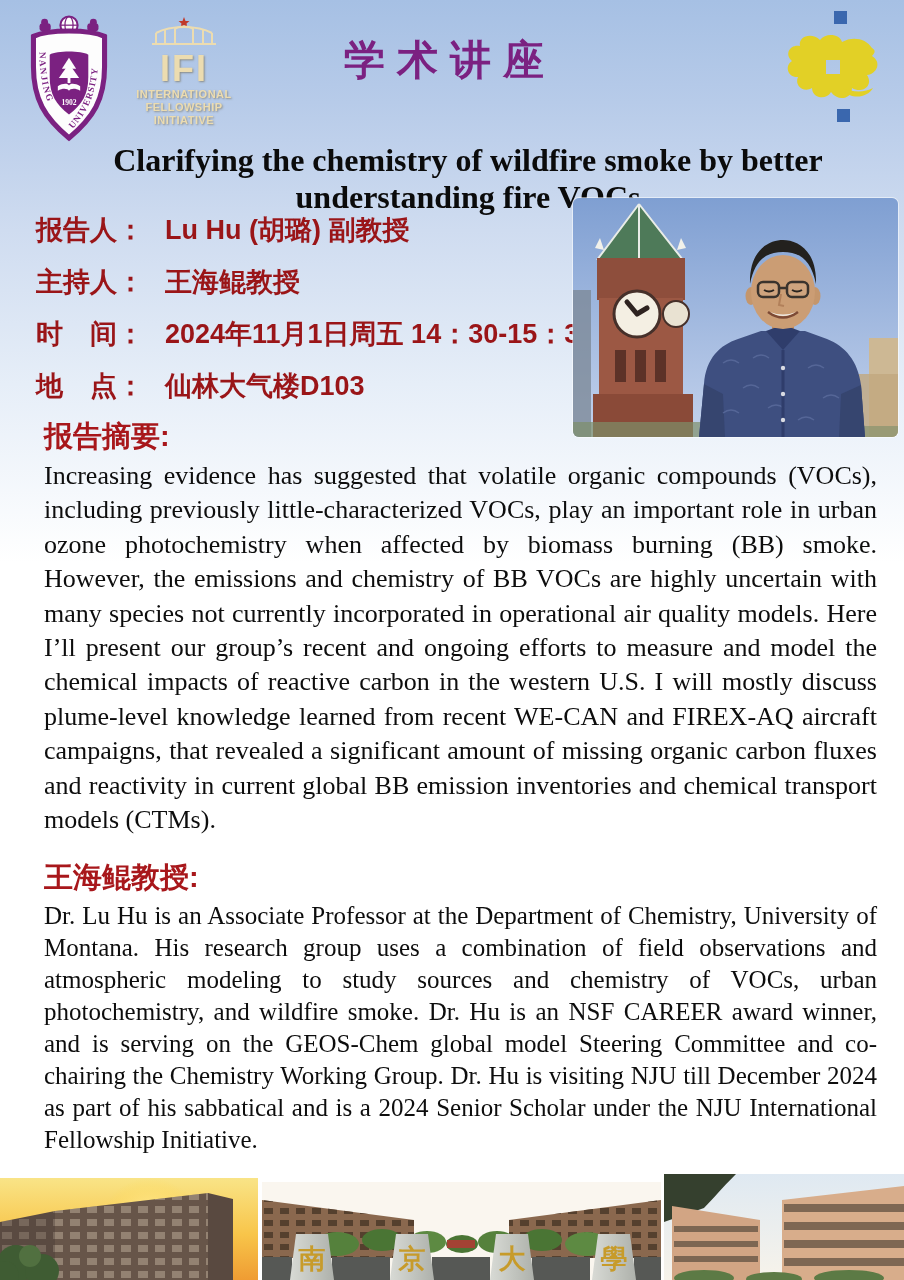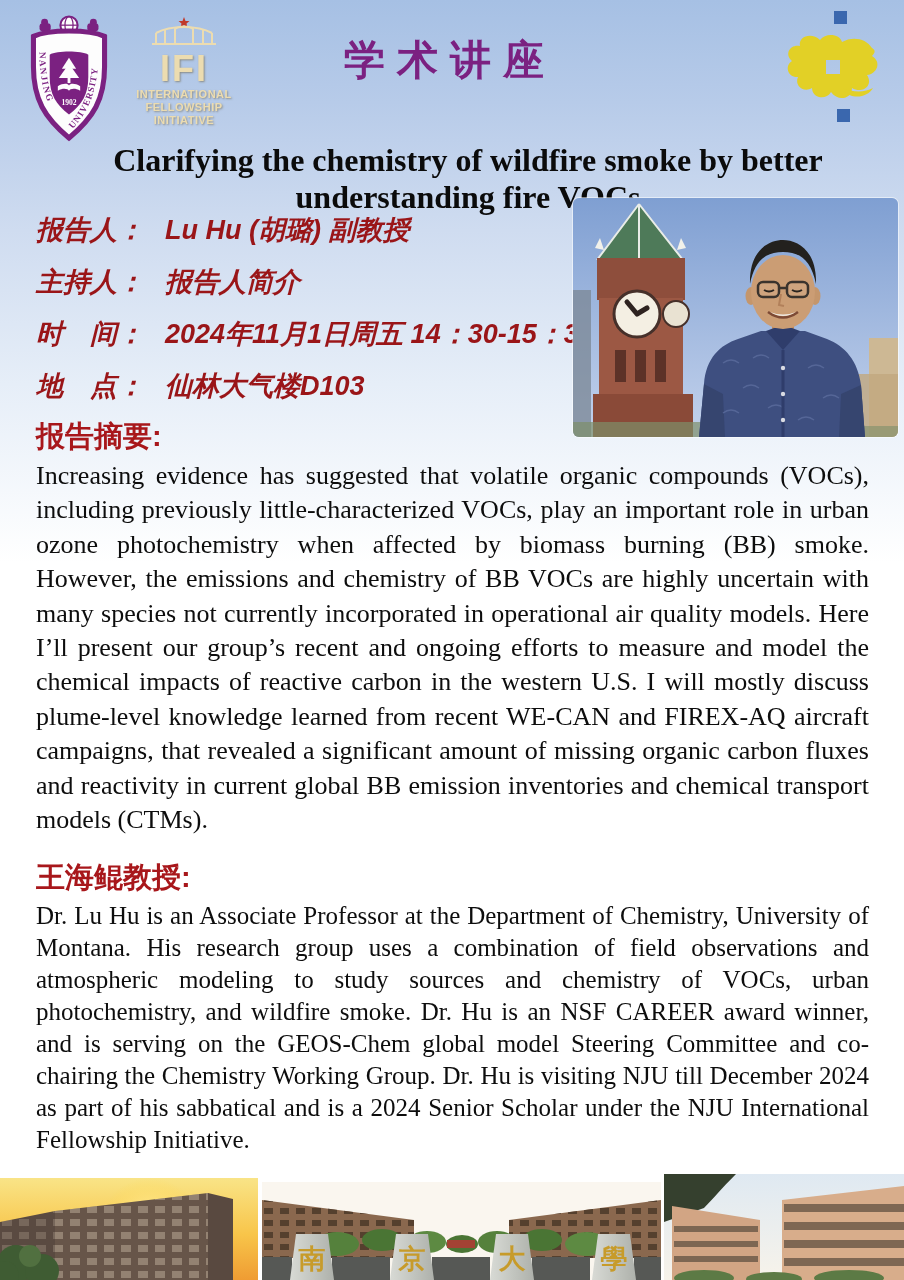--- a/index.html
+++ b/index.html
@@ -20,27 +20,27 @@
   .helsinki{position:absolute;left:776px;top:6px;width:112px;height:130px;}
   .sq{position:absolute;width:13px;height:13px;background:#3a67ae;}
   .sq.top{left:58px;top:5px;}
   .sq.bottom{left:61px;top:103px;}
   .flame{position:absolute;left:6px;top:22px;}
   .title-en{position:absolute;left:0;top:126px;width:100%;margin:16px;text-align:center;
     font-family:"Liberation Serif",serif;font-weight:bold;font-size:32px;line-height:37px;color:#0b0b0b;}
   
   .details{position:absolute;left:36px;top:212px;width:540px;color:#9a1518;}
   .detail-row{display:flex;align-items:baseline;height:27px;margin-bottom:25px;
-    font-size:27px;font-weight:bold;white-space:nowrap;font-style:italic;}
+    font-size:27px;font-weight:bold;white-space:nowrap;}
   .detail-value{margin-left:21px;}
   
   .speaker-photo{position:absolute;left:573px;top:198px;width:325px;height:239px;
     border-radius:6px;overflow:hidden;box-shadow:0 0 0 1px rgba(255,255,255,.5);}
   
-  .section{position:absolute;left:36px;width:833px;}
+  .section{position:absolute;left:44px;width:833px;}
   .section-abstract{top:419px;}
   .section-bio{top:860px;}
   .section h2{margin:0 0 6px 0;font-size:29px;line-height:34px;font-weight:bold;color:#a8171b;
     font-family:"Liberation Sans",sans-serif;}
   .section p{margin:0;font-family:"Liberation Serif",serif;color:#0d0d0d;text-align:justify;}
   .section-abstract p{font-size:26px;line-height:34.4px;}
   .section-bio p{font-size:25px;line-height:32px;}
   
   .footer-photo{position:absolute;overflow:hidden;}
   .photo-left{left:0;top:1178px;width:258px;height:102px;}
@@ -128,21 +128,21 @@
 
   <h1 class="title-en"><span>Clarifying the chemistry of wildfire smoke by better</span><br><span>understanding fire VOCs</span></h1>
 
   <div class="details">
     <div class="detail-row">
       <span>报告人：</span>
       <span class="detail-value">Lu Hu (胡璐) 副教授</span>
     </div>
     <div class="detail-row">
       <span>主持人：</span>
-      <span class="detail-value">报告人简介</span>
+      <span class="detail-value">王海鲲教授</span>
     </div>
     <div class="detail-row">
       <span>时　间：</span>
       <span class="detail-value">2024年11月1日周五 14：30-15：30</span>
     </div>
     <div class="detail-row">
       <span>地　点：</span>
       <span class="detail-value">仙林大气楼D103</span>
     </div>
   </div>

